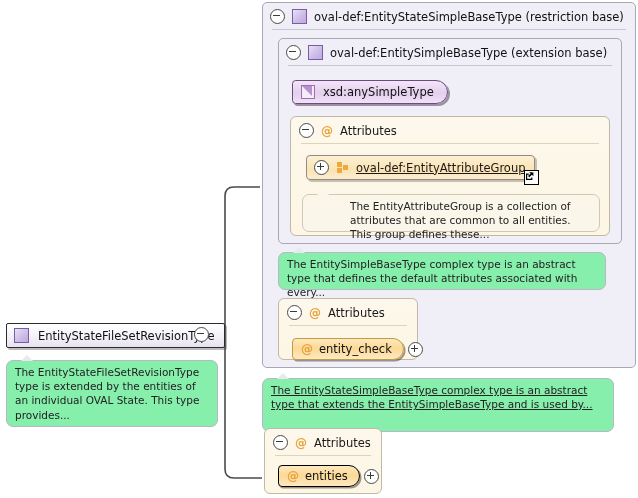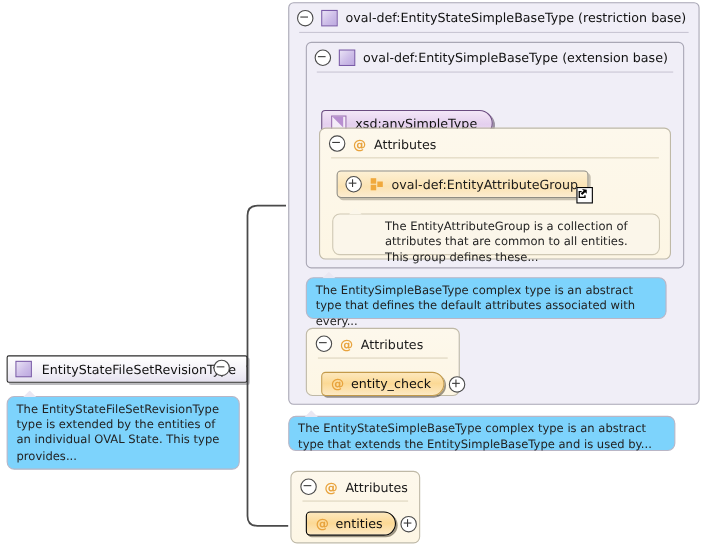--- a/index.html
+++ b/index.html
@@ -110,21 +110,21 @@
   
   .grp {
     position: absolute;
     border: 1px solid #a9a7b5;
     border-radius: 5px;
     background: #f0eef7;
     box-sizing: border-box;
   }
   .grp-hdr {
     display: flex;
-    align-items: flex-start;
+    align-items: center;
     gap: 7px;
     padding: 6px 8px 5px 7px;
     font-size: 11.5px;
     color: #111;
     white-space: nowrap;
   }
   .grp-sep {
     height: 1px;
     background: #c9c6d4;
     margin: 0 9px;
@@ -180,37 +180,37 @@
     display: flex;
     align-items: center;
     gap: 7px;
     border: 1.5px solid #8f8c82;
     border-radius: 4px 4px 4px 4px;
     background: linear-gradient(180deg,#fdf0d4 0%, #fbe3b3 60%, #fcecd0 100%);
     padding: 4px 8px 4px 7px;
     font-size: 11.5px;
     box-shadow: 2px 2px 0 rgba(60,50,30,0.28);
     white-space: nowrap;
+    text-decoration: underline;
   }
 
   
   .capsule {
     position: absolute;
     display: flex;
     align-items: center;
     gap: 8px;
     border: 1.5px solid #6b4b80;
     border-radius: 4px 13px 13px 4px;
     background: linear-gradient(180deg,#f3e6f7 0%, #e4cfee 55%, #f0e2f6 100%);
     padding: 4px 13px 4px 8px;
     font-size: 11.5px;
     color: #111;
     box-shadow: 2px 2px 0 rgba(50,30,60,0.45);
     white-space: nowrap;
-    margin-top: 20px;
   }
 
   
   .node {
     position: absolute;
     display: flex;
     align-items: center;
     gap: 9px;
     border: 1.5px solid #2b2b2b;
     border-radius: 2px;
@@ -220,21 +220,21 @@
     color: #111;
     box-shadow: 2px 2px 0 rgba(60,60,70,0.35);
     white-space: nowrap;
   }
 
   
   .doc {
     position: absolute;
     border: 1px solid #b9b6c6;
     border-radius: 7px;
-    background: #7dd3fc;
+    background: #86efac;
     color: #222;
     font-size: 10.5px;
     line-height: 1.35;
     padding: 4px 8px 5px 8px;
     box-sizing: border-box;
   }
   .doc.cream {
     background: #fbf6ea;
     border-color: #cfc8b4;
   }
@@ -359,21 +359,21 @@
 
 <div class="pill-row" style="left:292px; top:338px;">
   <span class="pill">
     <span class="at-icon">@</span>
     <span>entity_check</span>
   </span>
   <span class="pm plus"></span>
 </div>
 
 
-<div class="doc" style="left:262px; top:378px; width:352px; height:32px;">
+<div class="doc" style="left:262px; top:378px; width:352px; height:54px;text-decoration:underline;">
   <span class="tail"></span>
   <span>The EntityStateSimpleBaseType complex type is an abstract type that extends the EntitySimpleBaseType and is used by...</span>
 </div>
 
 
 <div class="attrs" style="left:264px; top:428px; width:118px; height:66px;">
   <div class="attrs-hdr">
     <span class="pm"></span>
     <span class="at-icon">@</span>
     <span>Attributes</span>

